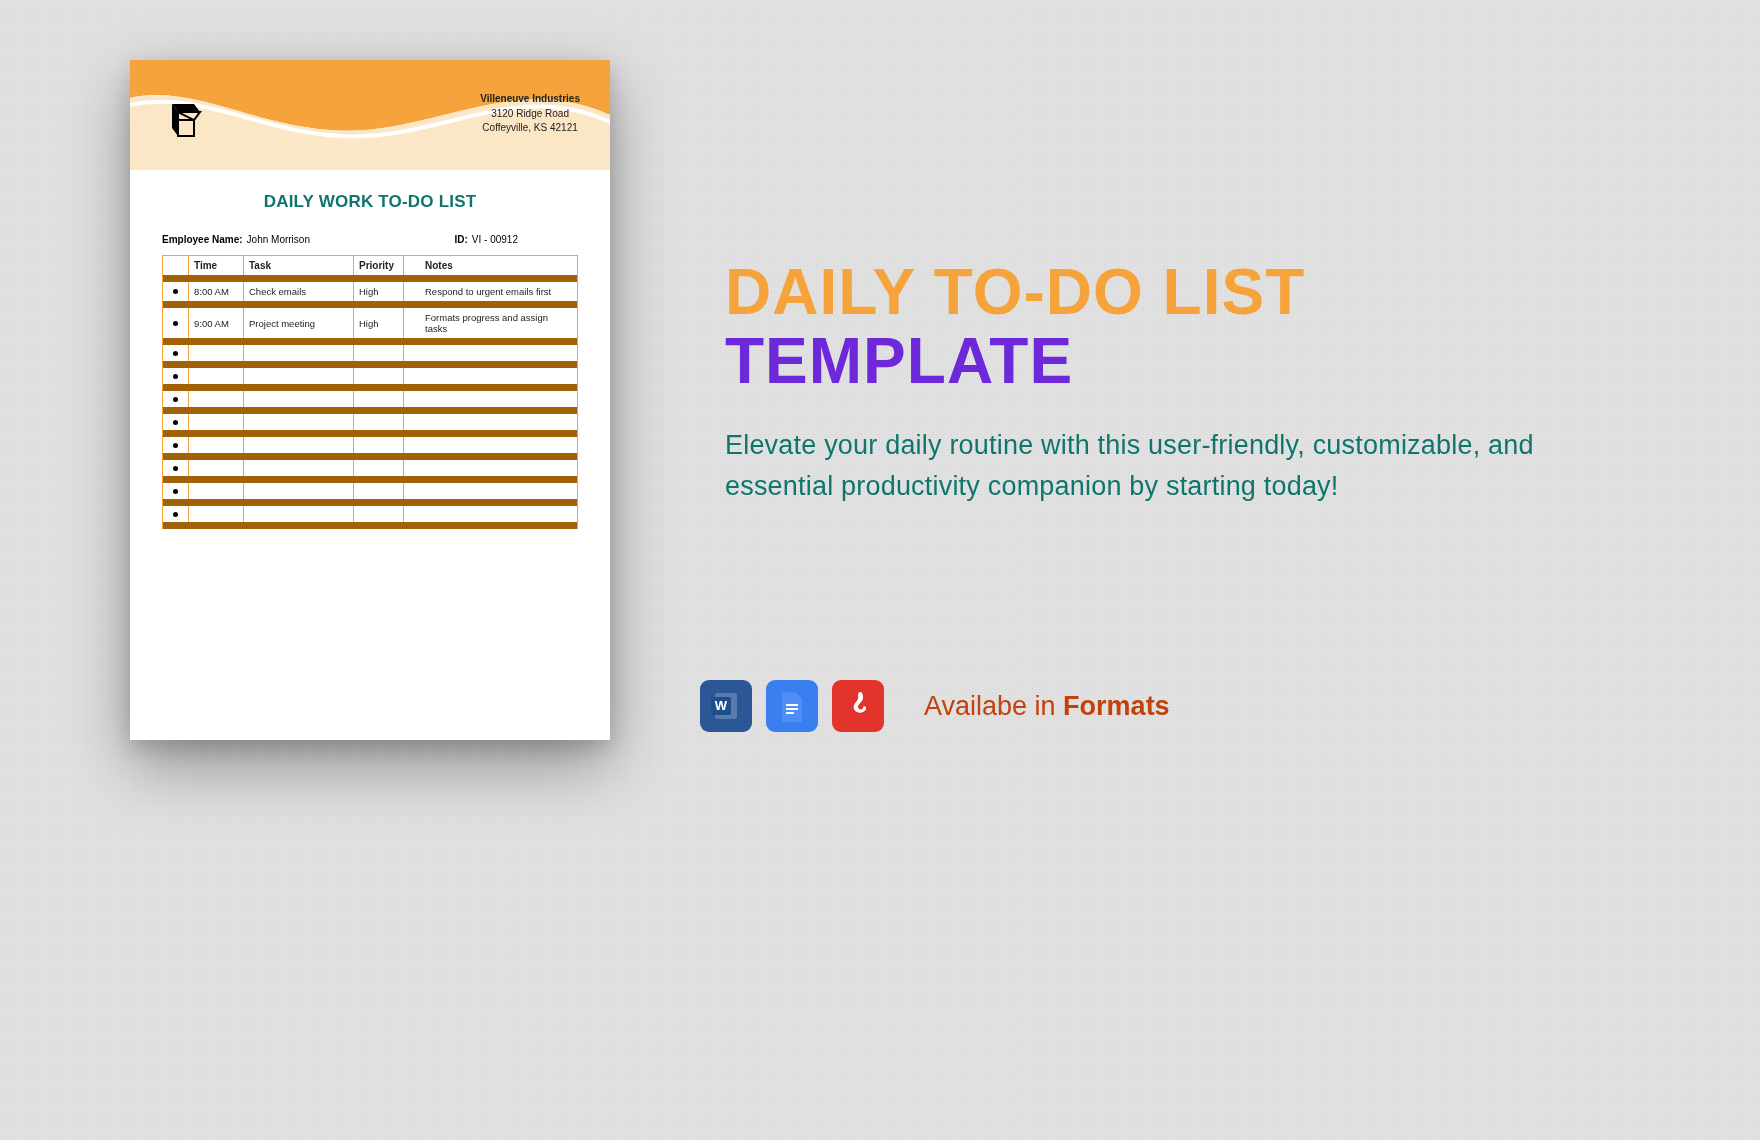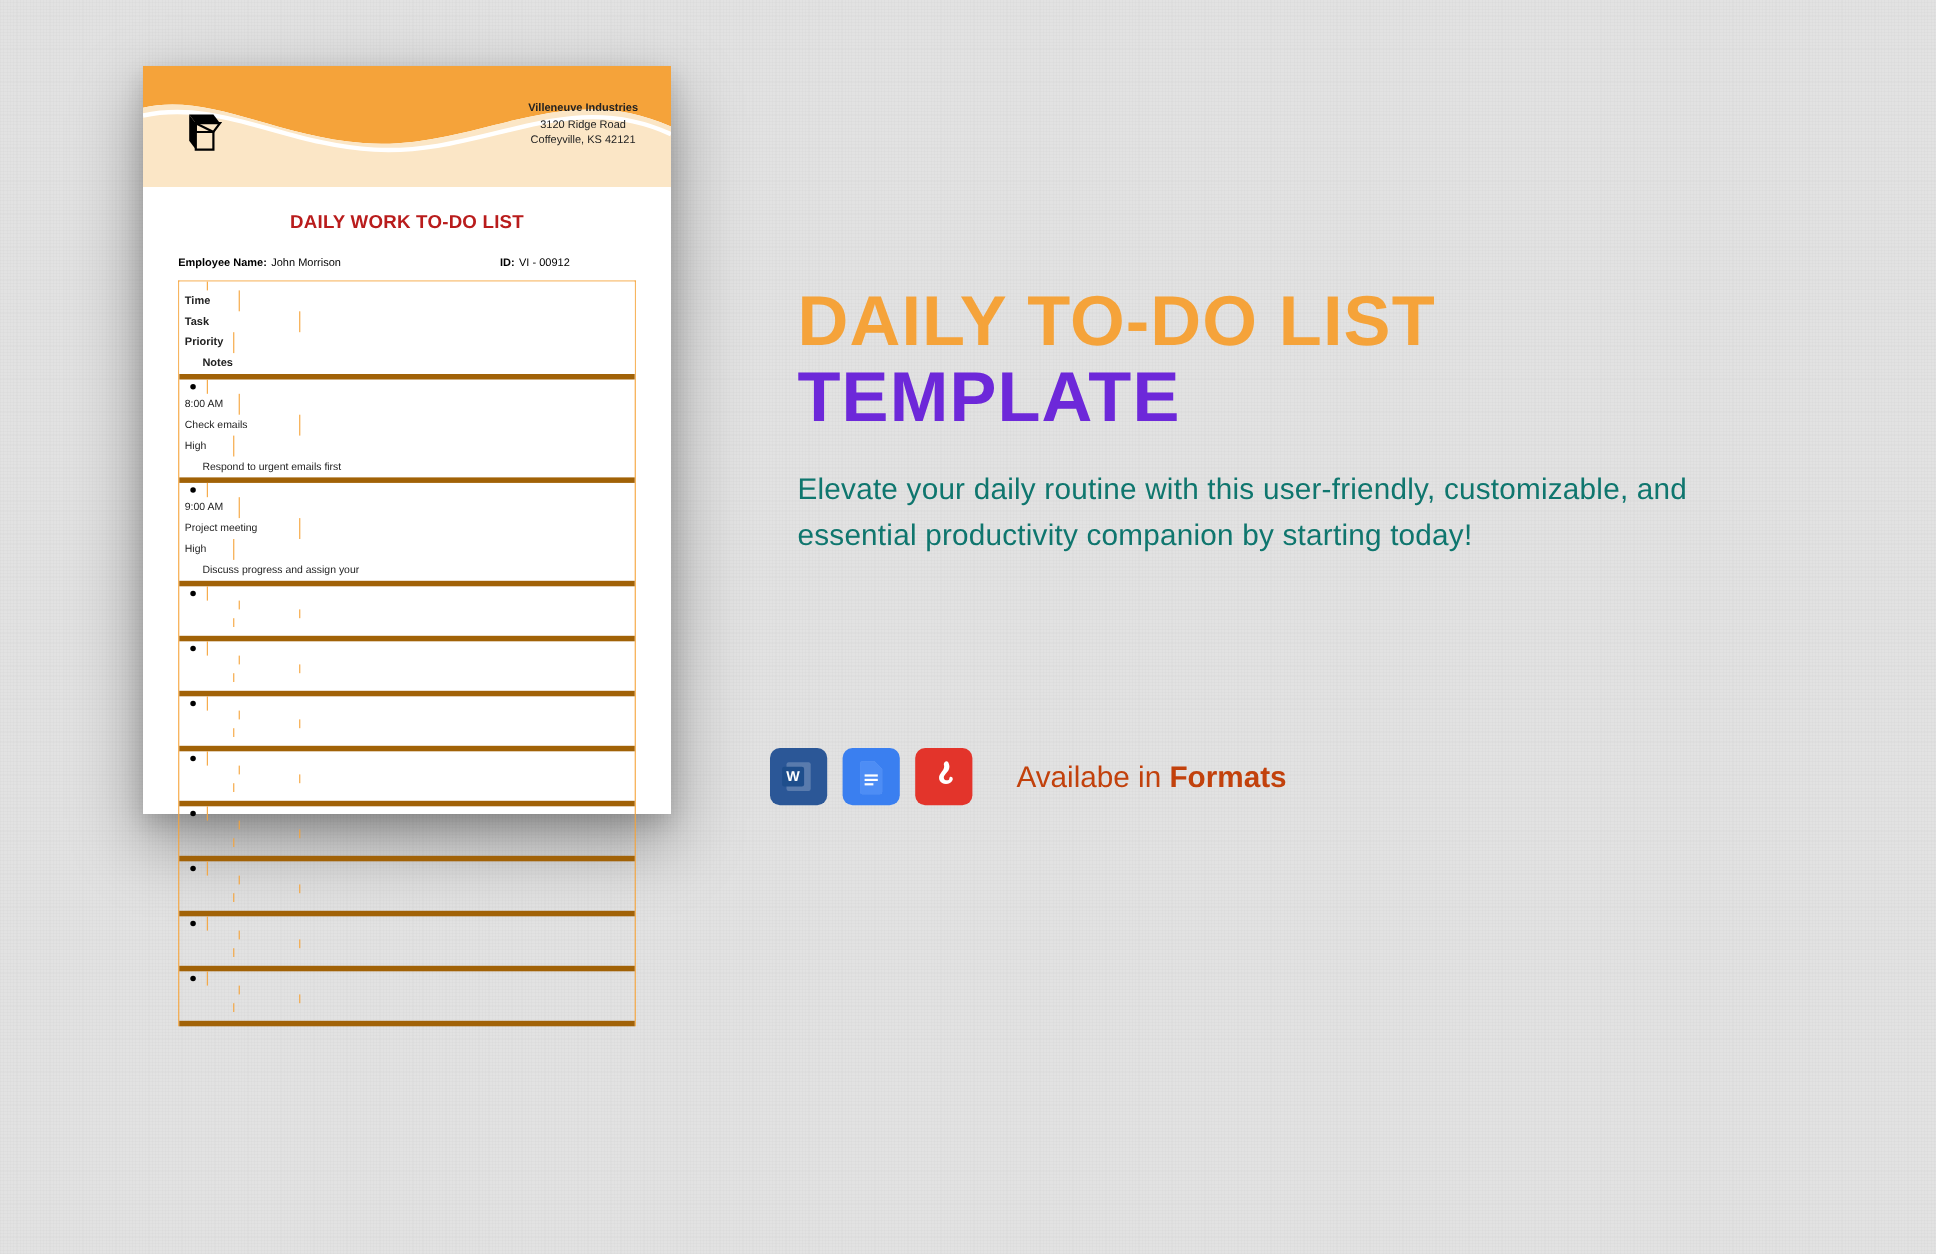--- a/index.html
+++ b/index.html
@@ -44,21 +44,21 @@
     right: 30px; top: 32px;
     text-align: center;
     font-size: 10px;
     color: #222;
     line-height: 1.45;
   }
   .company-block .cname { font-weight: 700; }
 
   .doc-title {
     text-align: center;
-    color: #b91c1c;
+    color: #0f766e;
     font-weight: 800;
     font-size: 17px;
     letter-spacing: 0.2px;
     margin-top: 22px;
   }
 
   .meta-row {
     display: flex;
     font-size: 10px;
     color: #000;
@@ -72,23 +72,22 @@
 
   .grid {
     margin: 6px 32px 0 32px;
     border: 1px solid #f5a33a;
     border-bottom: none;
     font-size: 9.5px;
     color: #222;
   }
   .grid .row {
     display: flex;
-    border-bottom: 5px solid #a16207;
+    border-bottom: 7px solid #a16207;
     min-height: 23px;
-    flex-direction: column;
   }
   .grid .row.head { background: #fff; font-weight: 700; font-size: 10px; }
   .grid .cell {
     border-right: 1px solid #f5a33a;
     padding: 4px 5px;
     display: flex;
     align-items: center;
   }
   .grid .cell:last-child { border-right: none; margin-left: 16px; }
   .c-dot  { width: 26px; justify-content: center; }
@@ -198,21 +197,21 @@
         <div class="cell c-pri">High</div>
         <div class="cell c-note">Respond to urgent emails first</div>
       </div>
       <div class="row">
         <div class="cell c-dot">
           <span class="b"></span>
         </div>
         <div class="cell c-time">9:00 AM</div>
         <div class="cell c-task">Project meeting</div>
         <div class="cell c-pri">High</div>
-        <div class="cell c-note">Discuss progress and assign your</div>
+        <div class="cell c-note">Formats progress and assign tasks</div>
       </div>
       <div class="row">
         <div class="cell c-dot">
           <span class="b"></span>
         </div>
         <div class="cell c-time"></div>
         <div class="cell c-task"></div>
         <div class="cell c-pri"></div>
         <div class="cell c-note"></div>
       </div>

